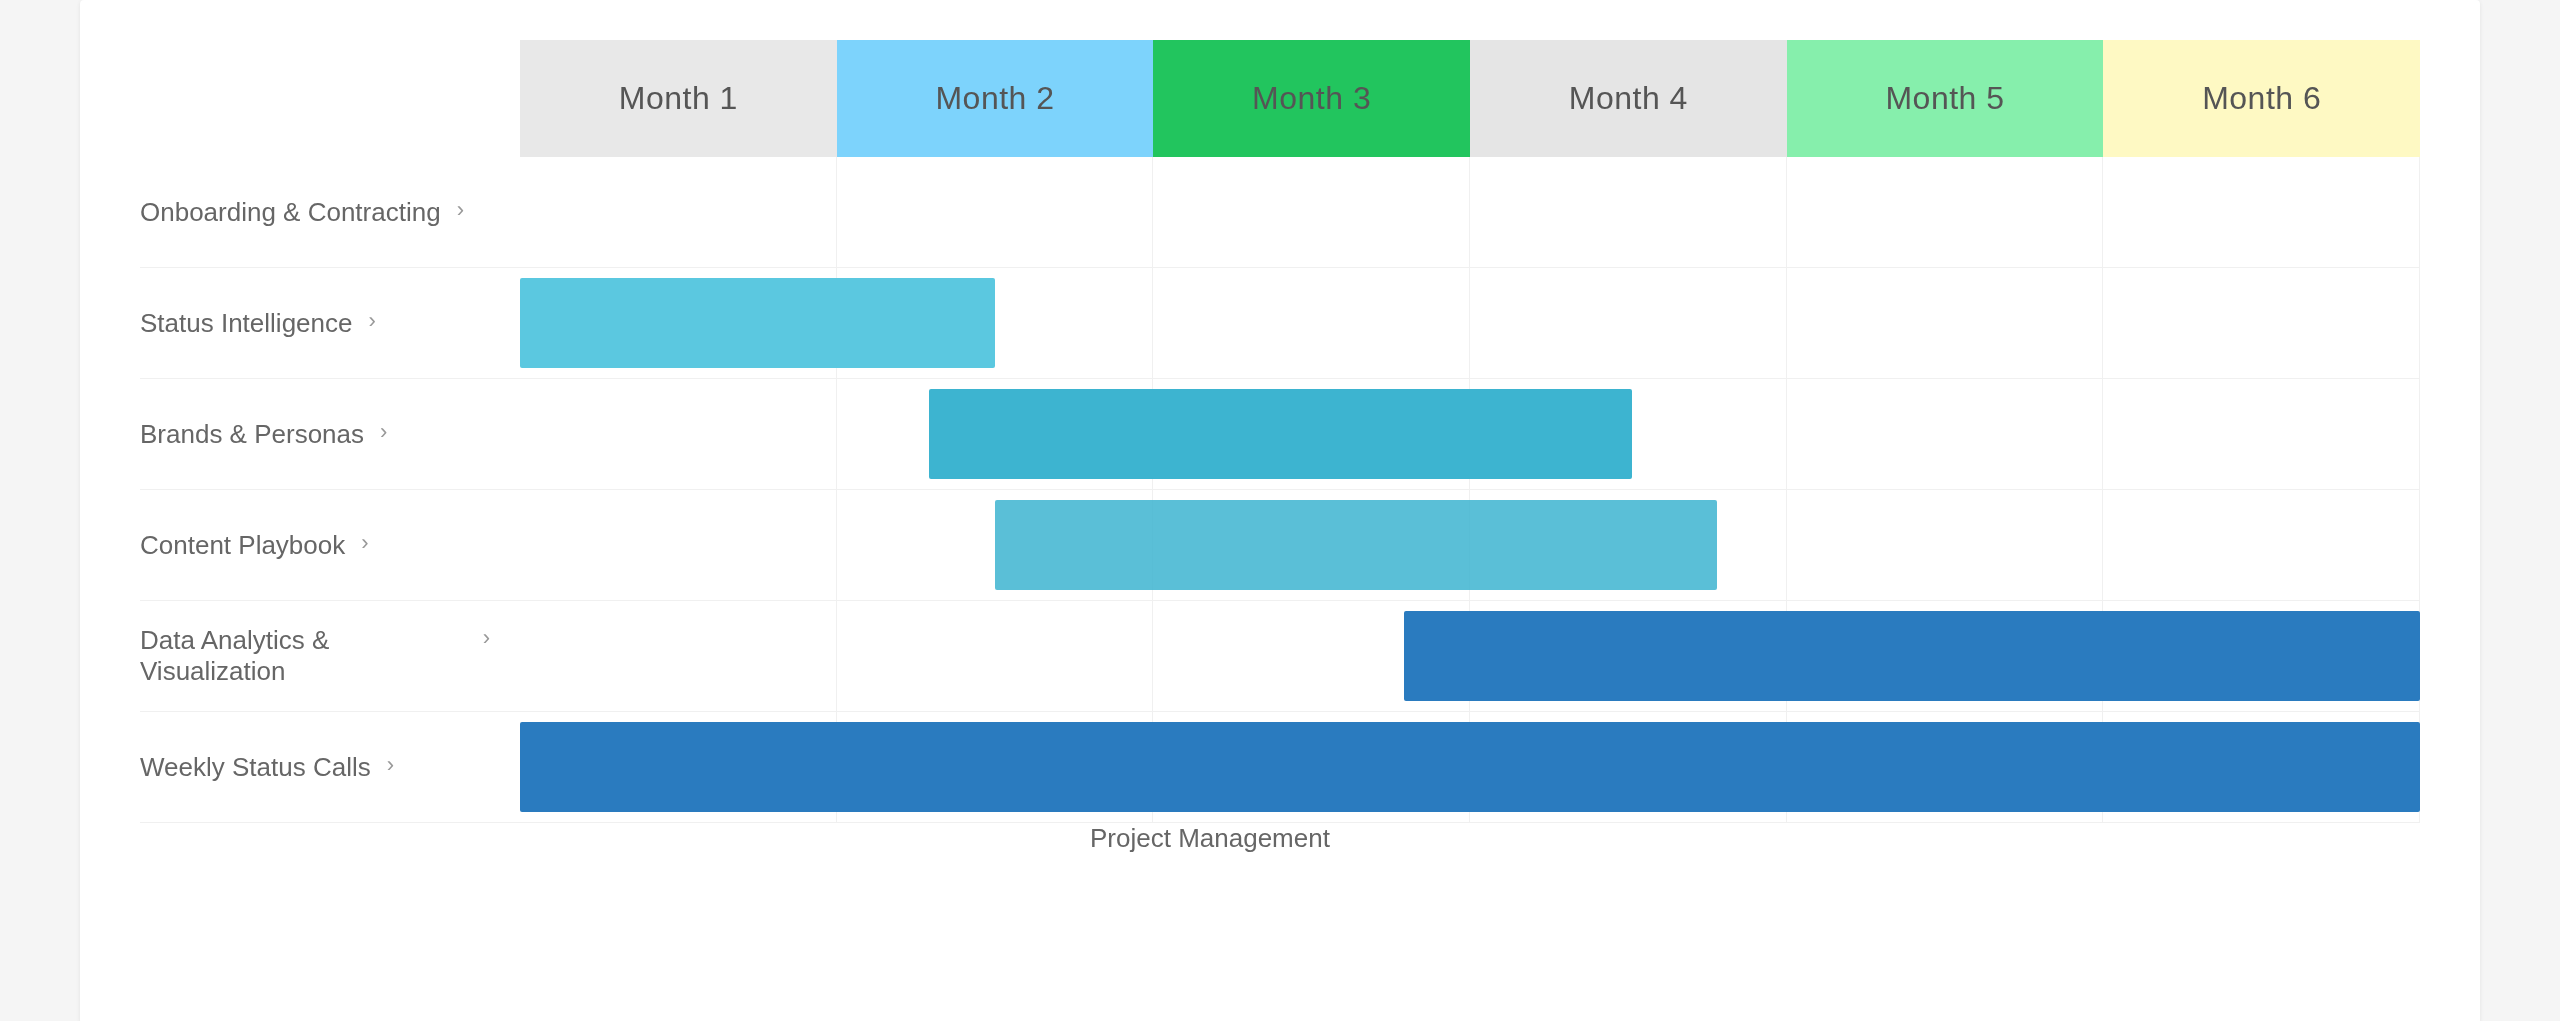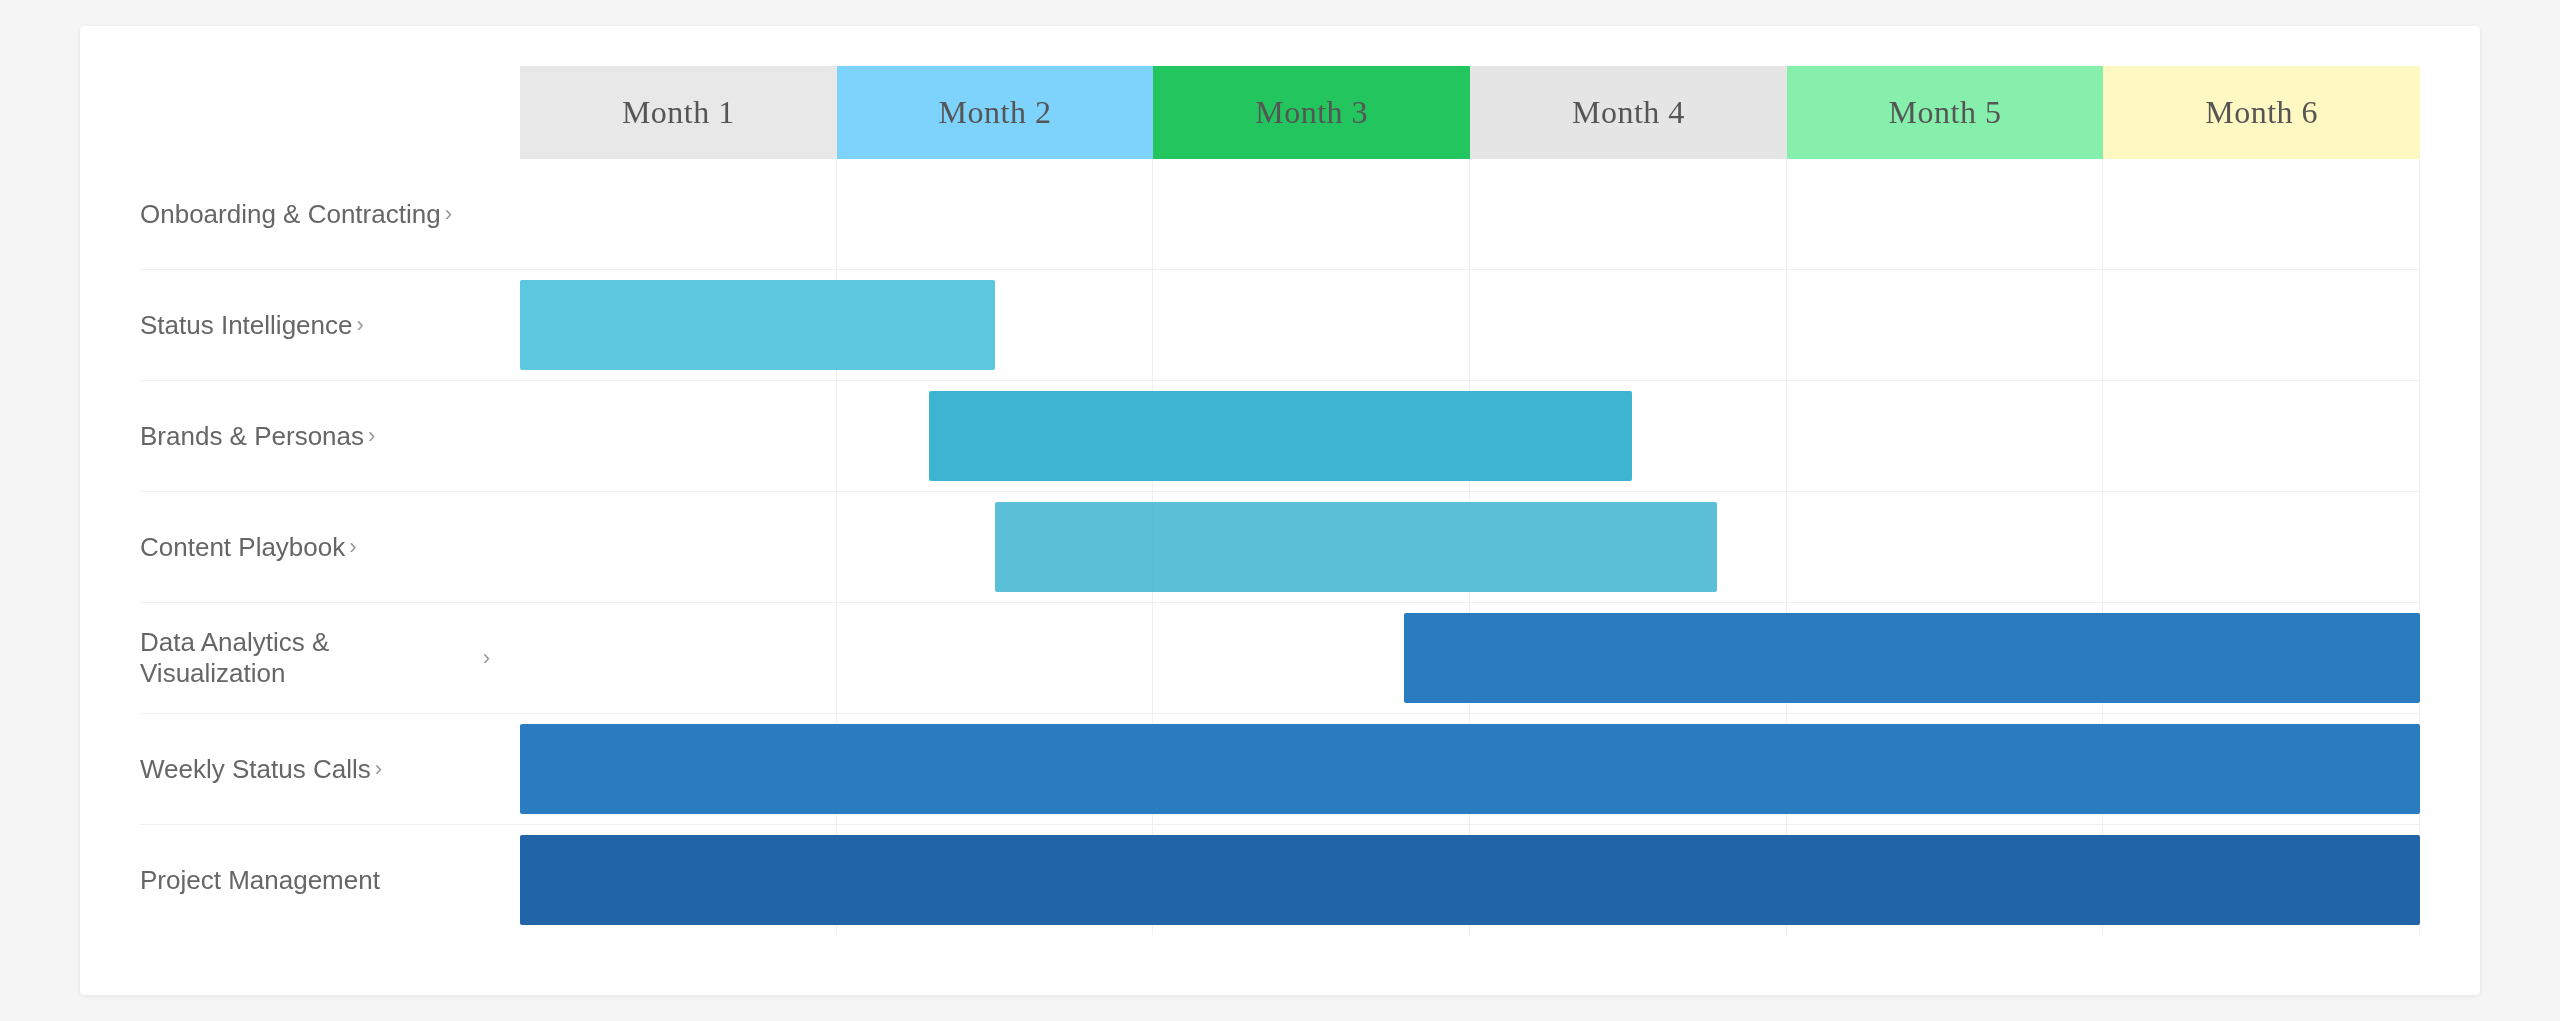--- a/index.html
+++ b/index.html
@@ -35,26 +35,25 @@
     
     .header-row {
       display: flex;
       margin-left: 380px;
       margin-bottom: 0;
     }
 
     .month-header {
       flex: 1;
       text-align: center;
-      padding: 28px 0;
+      padding: 40px 0;
       font-size: 32px;
       font-weight: 400;
       color: #555555;
       letter-spacing: 0.5px;
-      font-family: Liberation Serif, serif;
     }
 
     .month-header:nth-child(1) { background-color: #e8e8e8; }
     .month-header:nth-child(2) { background-color: #7dd3fc; }
     .month-header:nth-child(3) { background-color: #22c55e; }
     .month-header:nth-child(4) { background-color: #e5e5e5; }
     .month-header:nth-child(5) { background-color: #86efac; }
     .month-header:nth-child(6) { background-color: #fef9c3; }
 
     
@@ -70,22 +69,22 @@
       border-bottom: 1px solid #f0f0f0;
     }
 
     .row-label {
       width: 380px;
       padding-right: 30px;
       font-size: 26px;
       font-weight: 400;
       color: #666666;
       display: flex;
-      align-items: center;
-      gap: 4px;
+      align-items: flex-start;
+      gap: 16px;
       flex-shrink: 0;
     }
 
     .row-label .arrow {
       font-size: 22px;
       color: #999999;
     }
 
     
     .gantt-grid {
@@ -209,21 +208,21 @@
           <span>Weekly Status Calls</span>
           <span class="arrow">›</span>
         </div>
         <div class="gantt-grid">
           <div class="bar-container" style="left: 0%; width: 100%;">
             <div class="bar bar-dark-blue" style="width: 100%;"></div>
           </div>
         </div>
       </div>
 
-      <div class="gantt-row" style="border-bottom: none;">
+      <div class="gantt-row" style="border-bottom: none; flex-direction: column;">
         <div class="row-label">
           <span>Project Management</span>
         </div>
         <div class="gantt-grid">
           <div class="bar-container" style="left: 0%; width: 100%;">
             <div class="bar bar-darker-blue" style="width: 100%;"></div>
           </div>
         </div>
       </div>
 

